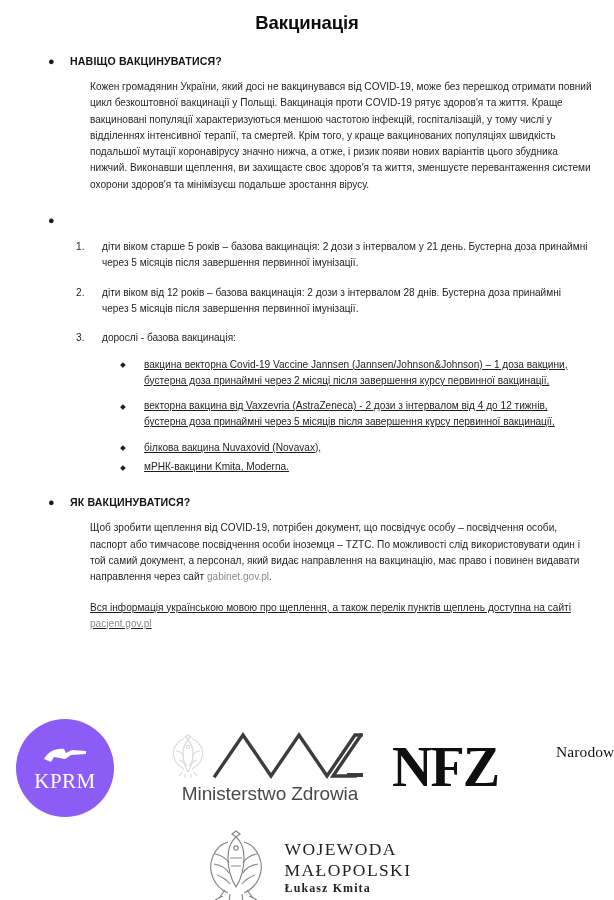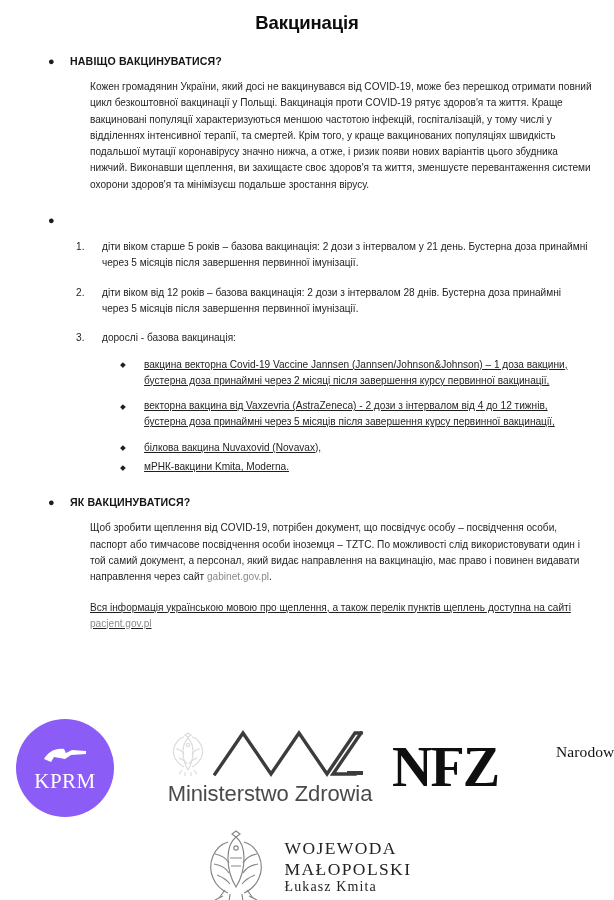--- a/index.html
+++ b/index.html
@@ -187,21 +187,21 @@
   }
   .mz-top {
     display: flex;
     align-items: flex-start;
     height: 50px;
   }
   .mz-eagle { width: 42px; height: 48px; opacity: 0.5; }
   .mz-zigzag { margin-left: 4px; }
   .mz-caption {
     margin-top: 2px;
-    font-size: 22px;
+    font-size: 19px;
     color: #4a4a4a;
     letter-spacing: -0.1px;
     font-family: "Liberation Sans", sans-serif;
   }
 
   
   .nfz {
     flex: 0 0 auto;
     margin-left: 16px;
     display: flex;
@@ -227,22 +227,23 @@
     margin-left: 16px;
     font-family: "Liberation Serif", serif;
     color: #232323;
     line-height: 1.18;
   }
   .woj-l1, .woj-l2 {
     font-size: 17.5px;
     letter-spacing: 1.4px;
   }
   .woj-l3 {
-    font-size: 14px;
+    font-size: 12px;
     letter-spacing: 1.1px;
+    font-weight: bold;
   }
 </style>
 </head>
 <body>
 
 <div class="page">
 
   <h1 class="doc-title">Вакцинація</h1>
 
   <div class="section-head">

